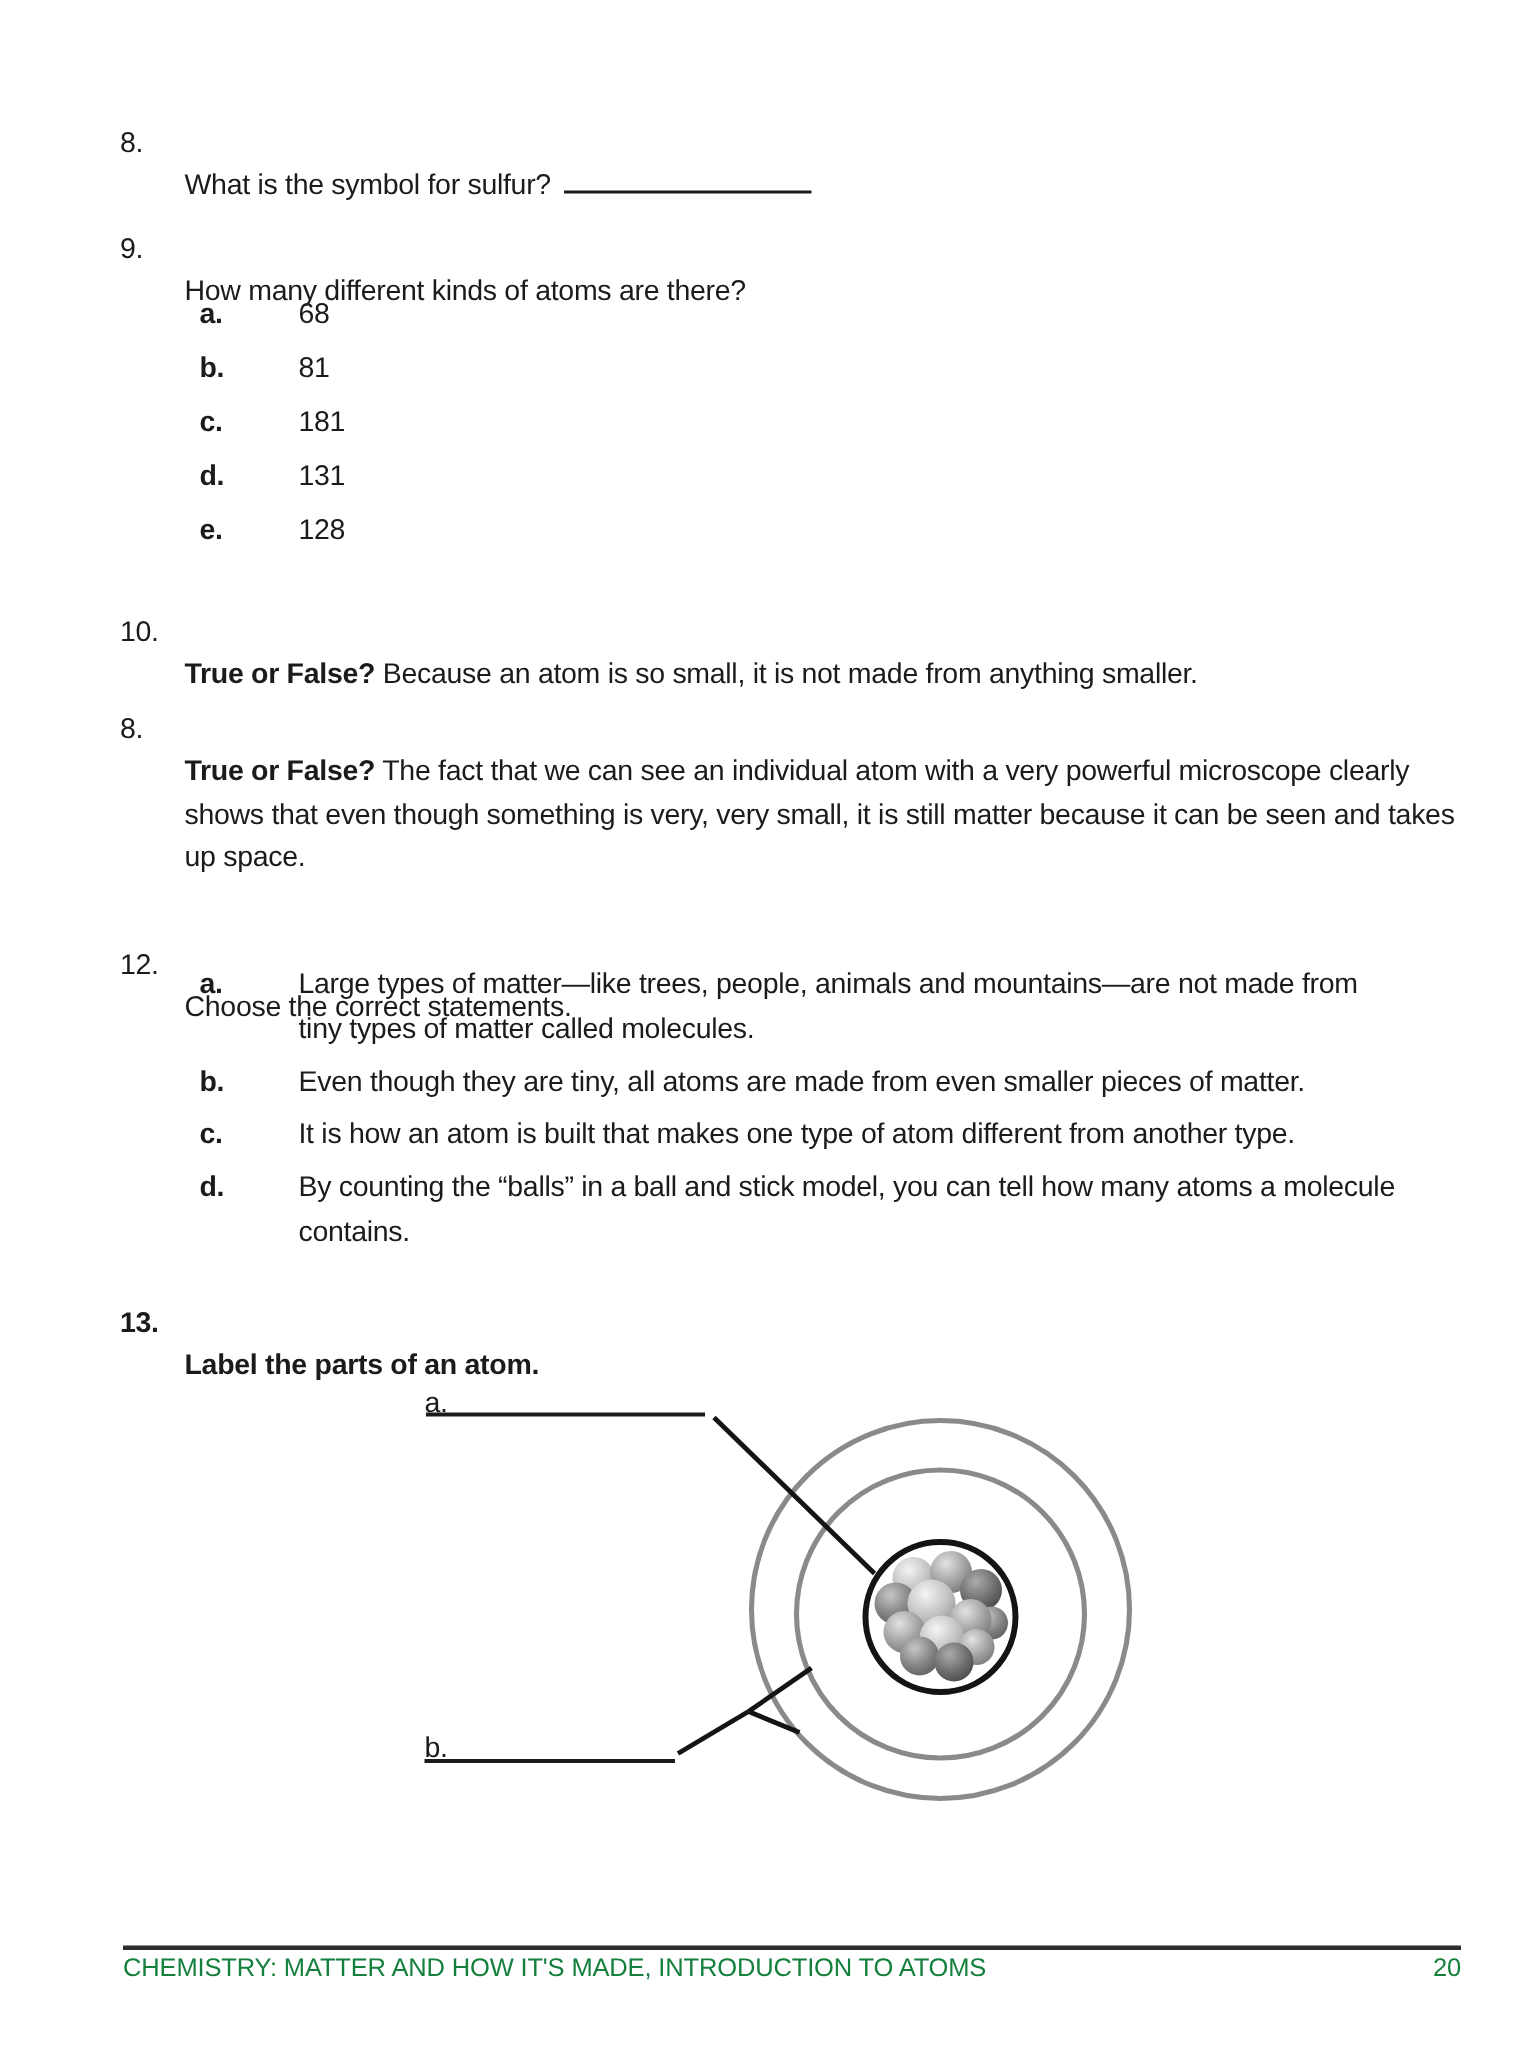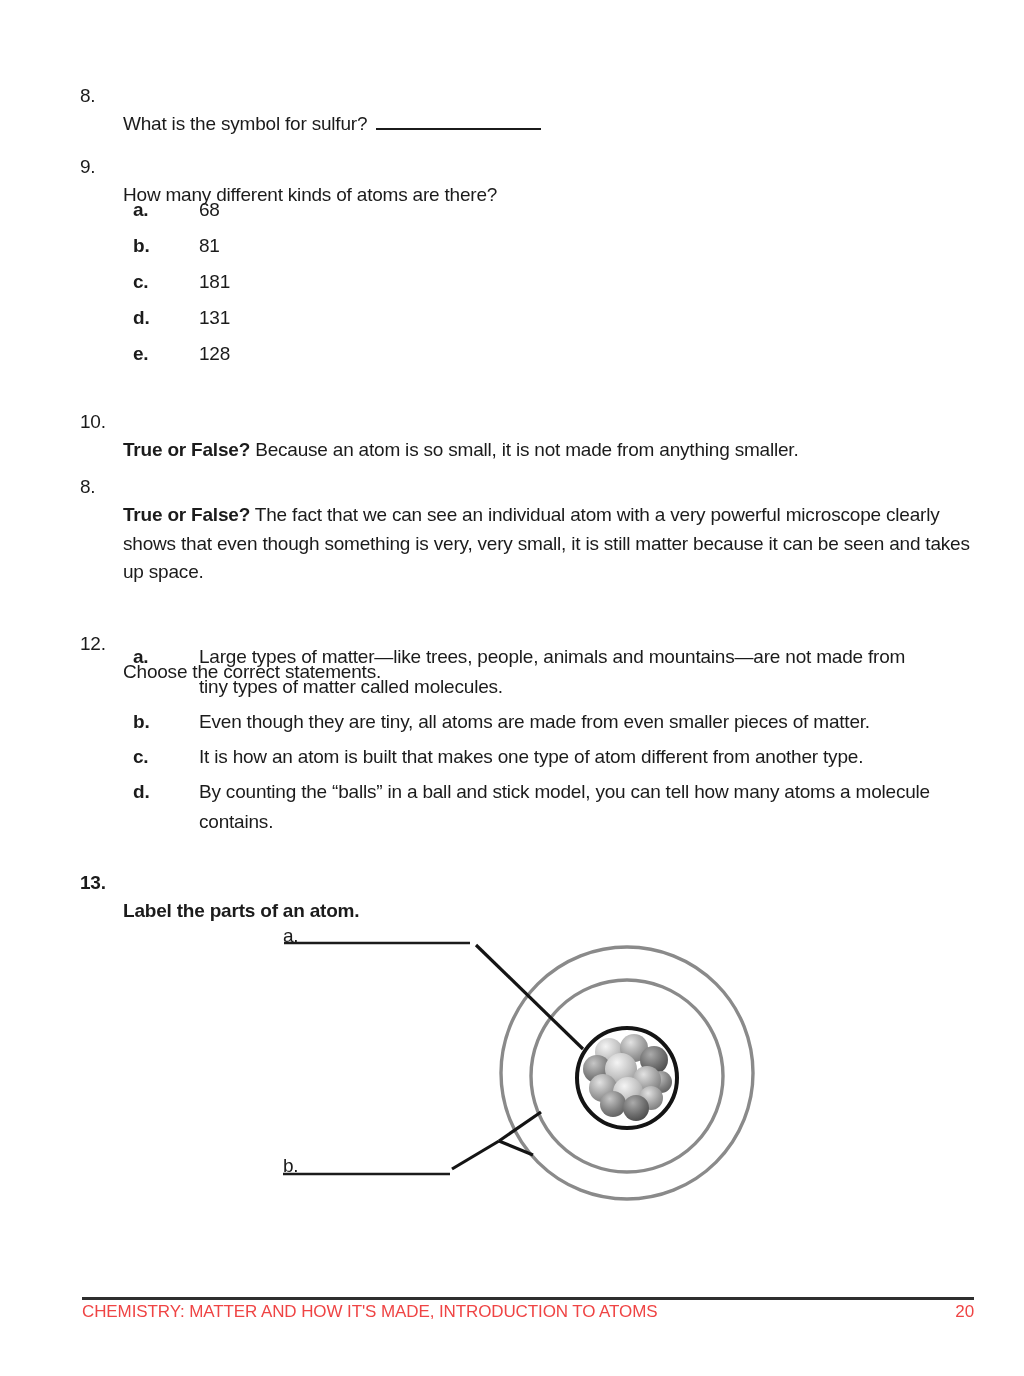--- a/index.html
+++ b/index.html
@@ -21,21 +21,21 @@
   .q9-opts .opt-row { line-height:21px; margin-bottom:15px; }
   .q12-opts .opt-row { line-height:30px; margin-bottom:5px; width:800px; }
   .opt-letter { width:30px; flex-shrink:0; font-weight:700; }
   .opt-text { flex:1;margin-left:36px; }
   .diagram-label { position:absolute; line-height:20px; }
   .diagram-svg { position:absolute; left:0; top:0; pointer-events:none; }
   .footer-rule { position:absolute; left:82px; top:1297px; width:892px; height:3px; background:#2e2e2e; }
   .footer-row {
     position:absolute; left:82px; top:1301px; width:892px;
     display:flex; justify-content:space-between;
-    font-size:17px; letter-spacing:-0.1px; line-height:22px; color:#ef4444;text-align:center;
+    font-size:17px; letter-spacing:-0.1px; line-height:22px; color:#15803d;text-align:center;
   }
 </style>
 </head>
 <body>
 
 <div class="page">
 
   <div class="q" style="top:82px; width:900px;">
     <span class="qnum">8.</span>
     <span class="qtext"><span>What is the symbol for sulfur?</span><span class="blank-line"></span></span>

